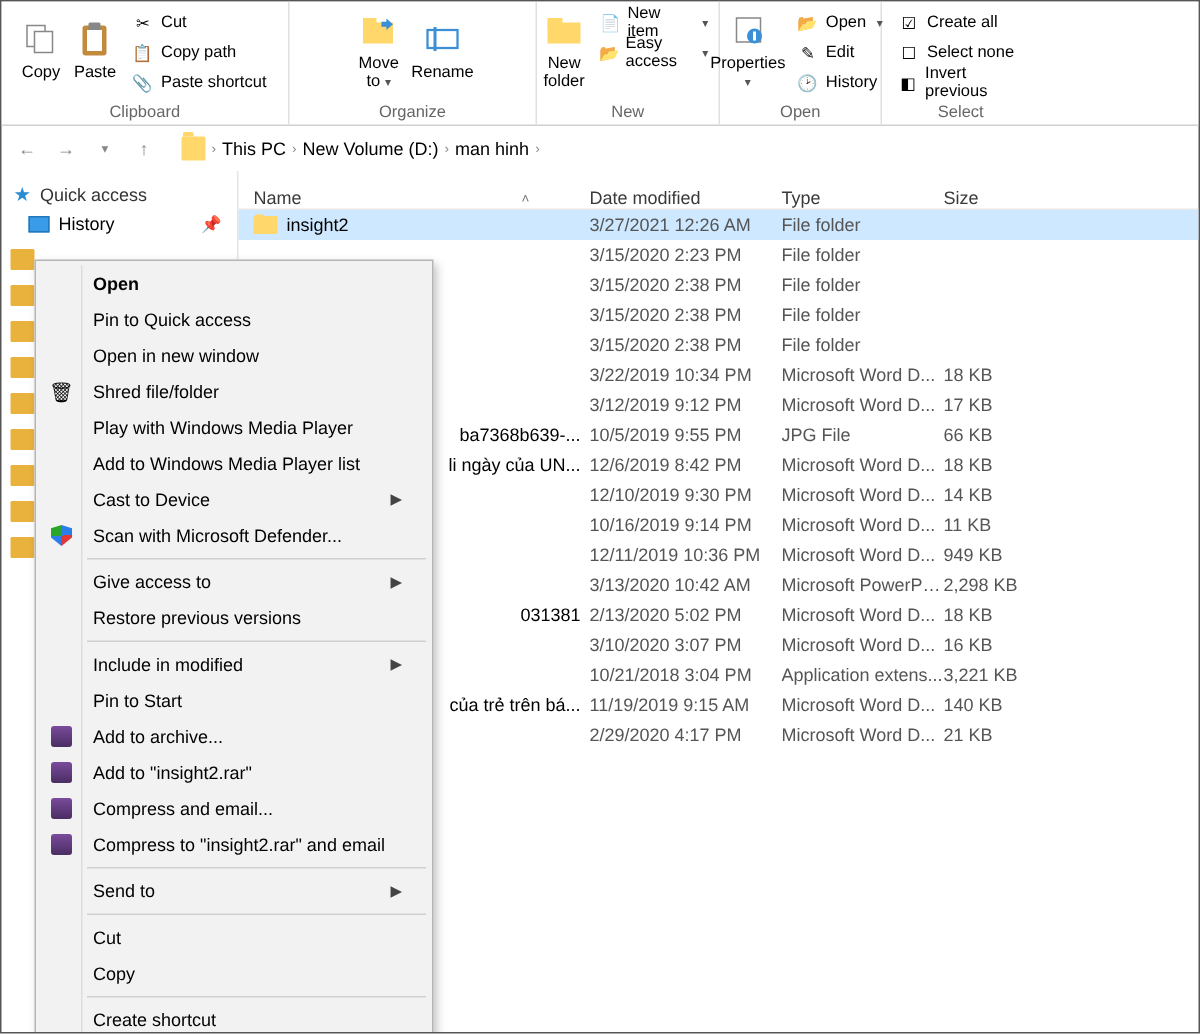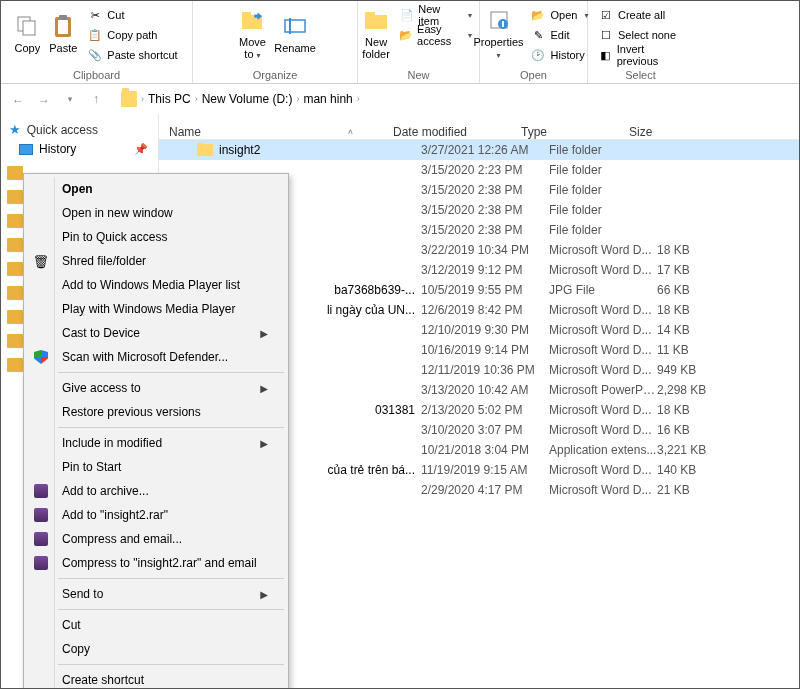--- a/index.html
+++ b/index.html
@@ -40,21 +40,21 @@
 
   
   .filelist { flex: 1; position: relative; }
   .cols { display: flex; height: 26px; align-items: flex-end; border-bottom: 1px solid #e8e8e8; font-size: 12px; color: #3a3a3a; }
   .col-name { width: 234px; padding-left: 10px; display:flex; align-items:center; gap: 50px;}
   .col-date { width: 128px; }
   .col-type { width: 108px; }
   .col-size { width: 100px; }
   .sort-ic { font-size: 9px; color: #777; margin-left: auto; margin-right: 40px; }
   .rows { }
-  .row { display: flex; height: 20px; align-items: center; font-size: 12px; padding-left: 28px; }
+  .row { display: flex; height: 20px; align-items: center; font-size: 12px; }
   .row.sel { background: #cde8ff; }
   .row .c-name { width: 234px; padding-left: 10px; display:flex; align-items:center; gap:6px; overflow:hidden; white-space:nowrap; }
   .row .c-date { width: 128px; color: #555; }
   .row .c-type { width: 108px; color: #555; overflow:hidden; white-space:nowrap; text-overflow:ellipsis; }
   .row .c-size { width: 100px; color: #555; text-align: left; }
   .mini-folder { width:16px; height:12px; background:#ffd76a; border-radius:1px; position:relative; flex-shrink:0;}
   .mini-folder::before{content:"";position:absolute;top:-2px;left:1px;width:6px;height:2px;background:#ffd76a;border-radius:1px 1px 0 0;}
   .name-text { overflow:hidden; text-overflow:ellipsis; white-space:nowrap; }
 
   
@@ -419,34 +419,34 @@
       </div>
   </div>
 </div>
 
 <div class="ctx" id="ctx">
   <div class="ctx-gutter"></div>
 <div class="ctx-item bold">
       <span>Open</span>
     </div>
     <div class="ctx-item">
+      <span>Pin to Quick access</span>
+    </div>
+    <div class="ctx-item">
       <span>Open in new window</span>
-    </div>
-    <div class="ctx-item">
-      <span>Pin to Quick access</span>
     </div>
     <div class="ctx-item">
       <span class="ctx-ic">🗑</span>
       <span>Shred file/folder</span>
     </div>
     <div class="ctx-item">
+      <span>Play with Windows Media Player</span>
+    </div>
+    <div class="ctx-item">
       <span>Add to Windows Media Player list</span>
-    </div>
-    <div class="ctx-item">
-      <span>Play with Windows Media Player</span>
     </div>
     <div class="ctx-item">
       <span>Cast to Device</span>
       <span class="ctx-arrow">▶</span>
     </div>
     <div class="ctx-item">
       <span class="ctx-ic">
         <span class="shield-ic"></span>
       </span>
       <span>Scan with Microsoft Defender...</span>

